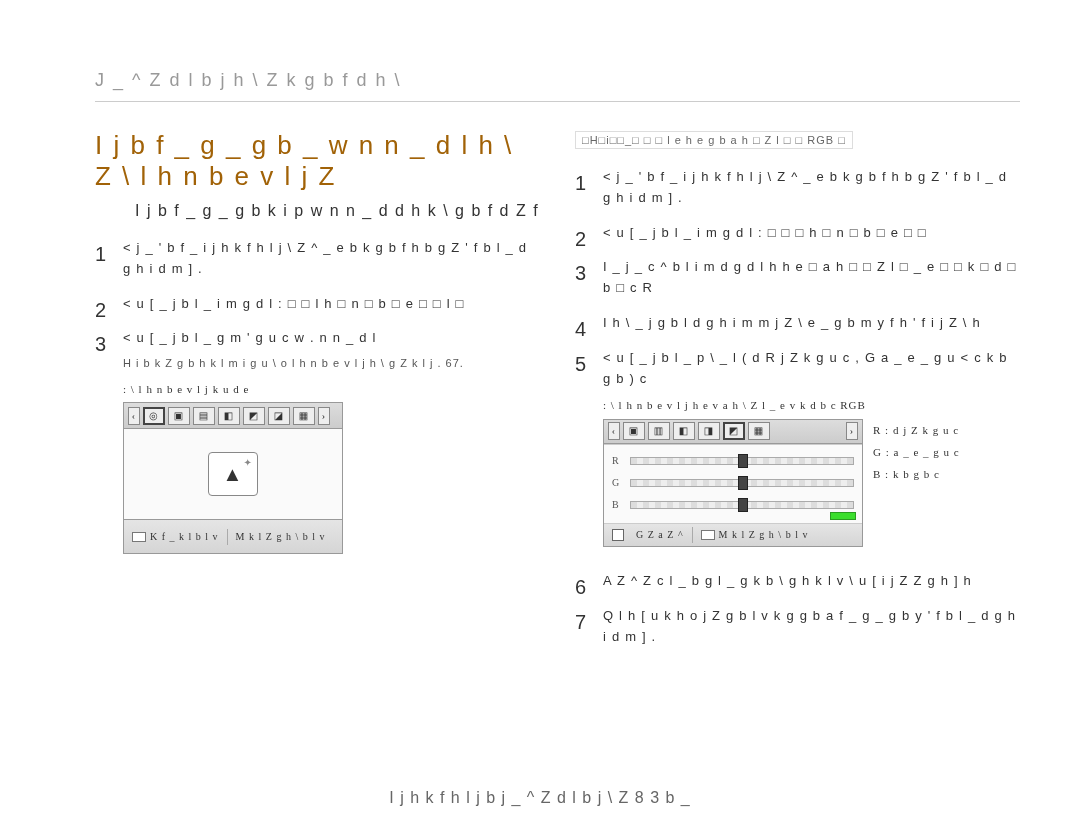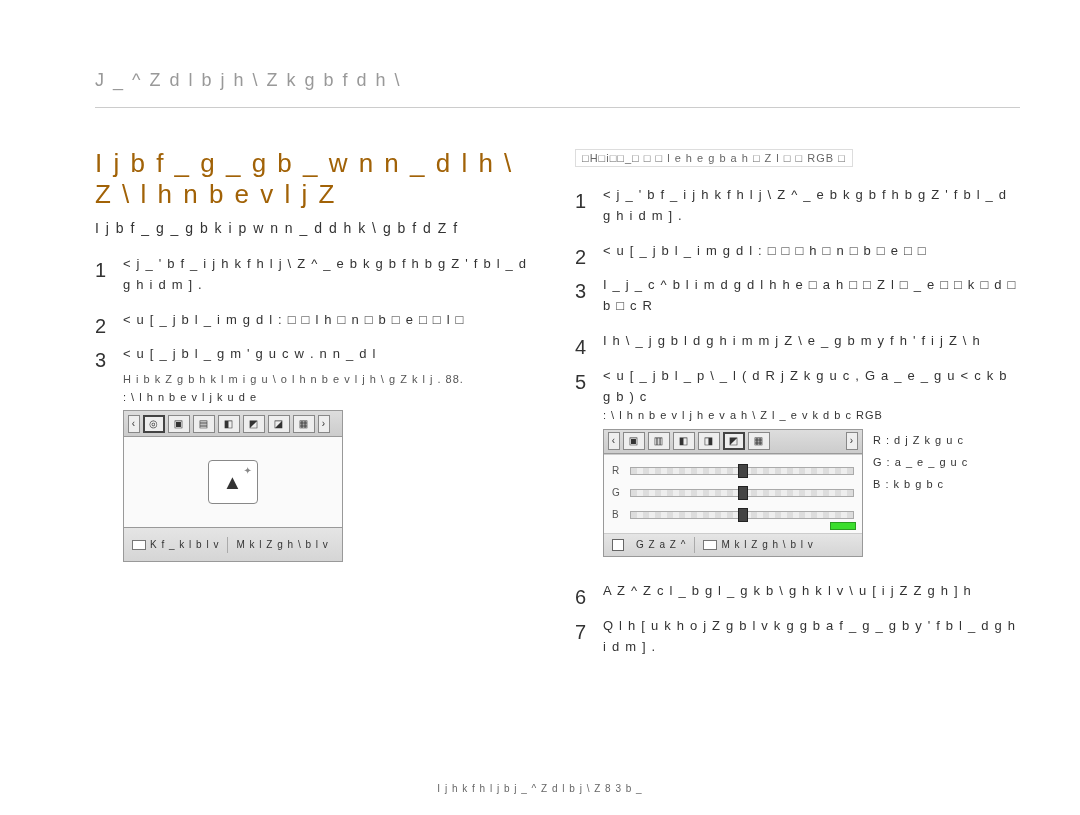--- a/index.html
+++ b/index.html
@@ -8,38 +8,39 @@
     width: 1080px;
     height: 815px;
     position: relative;
     padding: 70px 60px 0 95px;
   }
   .side-head {
     color: #999;
     font-size: 18px;
     letter-spacing: 2px;
     border-bottom: 1px solid #ccc;
-    padding-bottom: 16px;
-    margin-bottom: 40px;
+    padding-bottom: 10px;
+    margin-bottom: 28px;
   }
   .cols {
     display: flex;
     gap: 35px;
   }
   .col { flex: 1; }
   .title {
     color: #a16207;
     font-size: 26px;
     letter-spacing: 2px;
     margin-bottom: 10px;
   }
   .subtitle {
-    font-size: 14px;
+    font-size: 16px;
     letter-spacing: 1.5px;
     margin-bottom: 18px;
+    margin-left: 40px;
   }
   ol.steps {
     list-style: none;
     counter-reset: step;
   }
   ol.steps > li {
     position: relative;
     padding-left: 28px;
     margin-bottom: 14px;
     font-size: 13px;
@@ -56,21 +57,22 @@
     font-weight: normal;
     color: #333;
   }
   .substep {
     font-size: 11px;
     letter-spacing: 1px;
     margin-top: 6px;
     color: #555;
   }
   .ui-block {
-    margin-top: 0;
+    margin-top: 8px;
+    font-family: Liberation Serif, serif;
   }
   .ui-cap {
     font-size: 11px;
     letter-spacing: 1px;
     margin-bottom: 4px;
   }
   
   .panel1 {
     width: 220px;
     border: 1px solid #999;
@@ -210,25 +212,25 @@
     letter-spacing: 1px;
     line-height: 2;
   }
   .grn-dot {
     display:inline-block;width:26px;height:8px;background:#3bde2d;border:1px solid #2a9c20;vertical-align:middle;
     position:absolute; right:6px; bottom:26px;
   }
 
   .footer {
     position: absolute;
-    bottom: 21px;
+    bottom: 8px;
     left: 0;
     width: 100%;
     text-align: center;
-    font-size: 10px;
+    font-size: 16px;
     letter-spacing: 1px;
     color: #666;
   }
 </style>
 </head>
 <body>
 
 <div class="page">
   <div class="side-head">J _ ^ Z d l b j h \ Z k g b f d h \</div>
 
@@ -236,21 +238,21 @@
 
     <div class="col">
       <div class="title">I j b f _ g _ g b _  w n n _ d l h \  Z \ l h n b e v l j Z</div>
       <div class="subtitle">I j b f _ g _ g b k  i  p w n n _ d d h k \ g b f d Z f</div>
 
       <ol class="steps">
         <li><span>&lt; j _ ' b f _  i j h k f h l j \ Z ^ _ e b k g b f h b g Z ' f b l _   d g h i d m   ] .</span></li>
         <li><span>&lt; u [ _ j b l _  i m g d l  : □ □ l h □ n □ b □ e □ □ l □</span></li>
         <li>
           <span>&lt; u [ _ j b l _  g m ' g u c  w . n n _ d l</span>
-          <div class="substep">H i b k Z g b h k l m i g u \ o  l h n b e v l j h \ g Z  k l j . 88.</div>
+          <div class="substep">H i b k Z g b h k l m i g u \ o  l h n b e v l j h \ g Z  k l j . 67.</div>
 
           <div class="ui-block">
             <div class="ui-cap">: \ l h n b e v l j k  u d e</div>
             <div class="panel1">
               <div class="toolbar">
                 <div class="tb-arrow">‹</div>
                 <div class="tb-icon active">◎</div>
                 <div class="tb-icon">▣</div>
                 <div class="tb-icon">▤</div>
                 <div class="tb-icon">◧</div>

